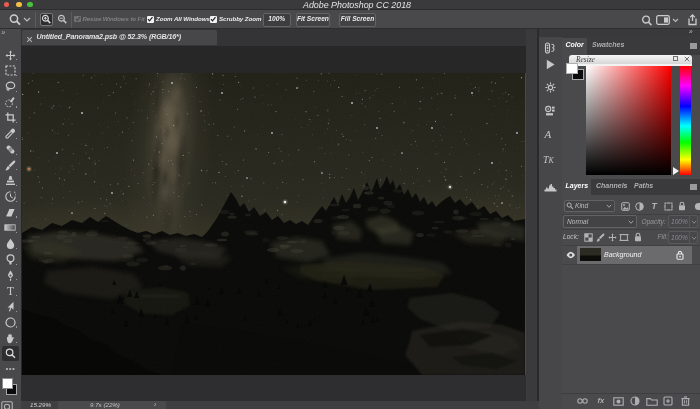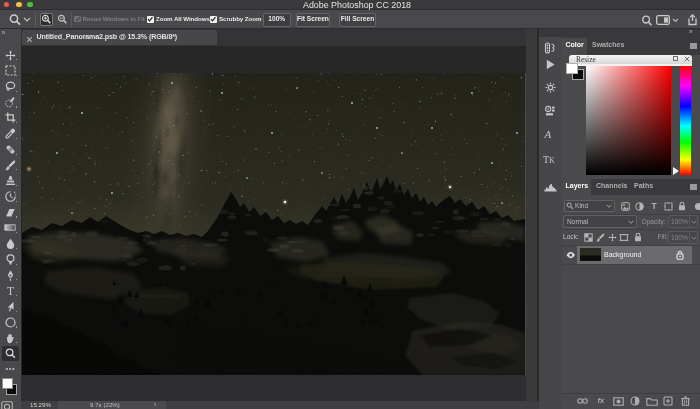--- a/index.html
+++ b/index.html
@@ -1,17 +1,17 @@
 <!DOCTYPE html>
 <html><head><meta charset="utf-8"><style>
 html,body{margin:0;padding:0;}
 body{width:700px;height:409px;position:relative;overflow:hidden;background:#4a4a4c;
 font-family:"Liberation Sans",sans-serif;-webkit-font-smoothing:antialiased;}
 .abs{position:absolute;}
-.txt{white-space:nowrap;}
+.txt{white-space:nowrap;font-style:italic;}
 svg{display:block}
 </style></head>
 <body>
 
 <div class="abs" style="left:0;top:0;width:700px;height:10px;background:#3a3a3c;border-bottom:1px solid #2c2c2e;box-sizing:border-box;"></div>
 <div class="abs" style="left:3.5px;top:1.6px;width:5.8px;height:5.8px;border-radius:50%;background:#ee5b52;"></div>
 <div class="abs" style="left:16px;top:1.6px;width:5.8px;height:5.8px;border-radius:50%;background:#f5bc45;"></div>
 <div class="abs" style="left:26.8px;top:1.6px;width:5.8px;height:5.8px;border-radius:50%;background:#49c33c;"></div>
 <div class="abs txt" style="left:299px;top:0px;width:116px;text-align:center;font-size:8.9px;color:#e2e2e2;letter-spacing:0px;">Adobe Photoshop CC 2018</div>
 
@@ -82,21 +82,21 @@
 <line x1="5.5" y1="1.2" x2="5.5" y2="7" stroke="#c9c9cb" stroke-width="1.3"></line>
 <path d="M3.2,3.2 L5.5,0.9 L7.8,3.2" fill="none" stroke="#c9c9cb" stroke-width="1.3"></path>
 </svg>
 
 <div class="abs" style="left:20.5px;top:29px;width:505px;height:16.5px;background:#343436;"></div>
 <div class="abs" style="left:22.3px;top:30.2px;width:194.7px;height:15.3px;background:#47474a;border-radius:2px 2px 0 0;"></div>
 <svg class="abs" style="left:26px;top:35.5px;" width="7" height="7" viewBox="0 0 7 7">
 <line x1="1.2" y1="1.2" x2="5.8" y2="5.8" stroke="#b2b2b4" stroke-width="1.1"></line>
 <line x1="5.8" y1="1.2" x2="1.2" y2="5.8" stroke="#b2b2b4" stroke-width="1.1"></line>
 </svg>
-<div class="abs txt" style="left:36.5px;top:33.4px;font-size:7.1px;font-weight:700;color:#e2e2e4;letter-spacing:-0.12px;">Untitled_Panorama2.psb @ 15.3% (RGB/8*)</div>
+<div class="abs txt" style="left:36.5px;top:33.4px;font-size:7.1px;font-weight:700;color:#e2e2e4;letter-spacing:-0.12px;">Untitled_Panorama2.psb @ 52.3% (RGB/16*)</div>
 
 <div class="abs" style="left:20.5px;top:45.5px;width:505px;height:27.5px;background:#272728;"></div>
 <div class="abs" style="left:20.5px;top:73px;width:1.8px;height:302px;background:#272728;"></div>
 <div class="abs" style="left:20.5px;top:375px;width:505px;height:26px;background:#2e2e30;"></div>
 <div class="abs" style="left:22.3px;top:73px;width:503px;height:302px;overflow:hidden;">
 <svg width="503" height="302" viewBox="0 0 503 302" style="display:block">
 <defs>
 <linearGradient id="sky" x1="0" y1="0" x2="0" y2="1">
 <stop offset="0" stop-color="#222219"></stop>
           <stop offset="0.4" stop-color="#2a2a20"></stop>

